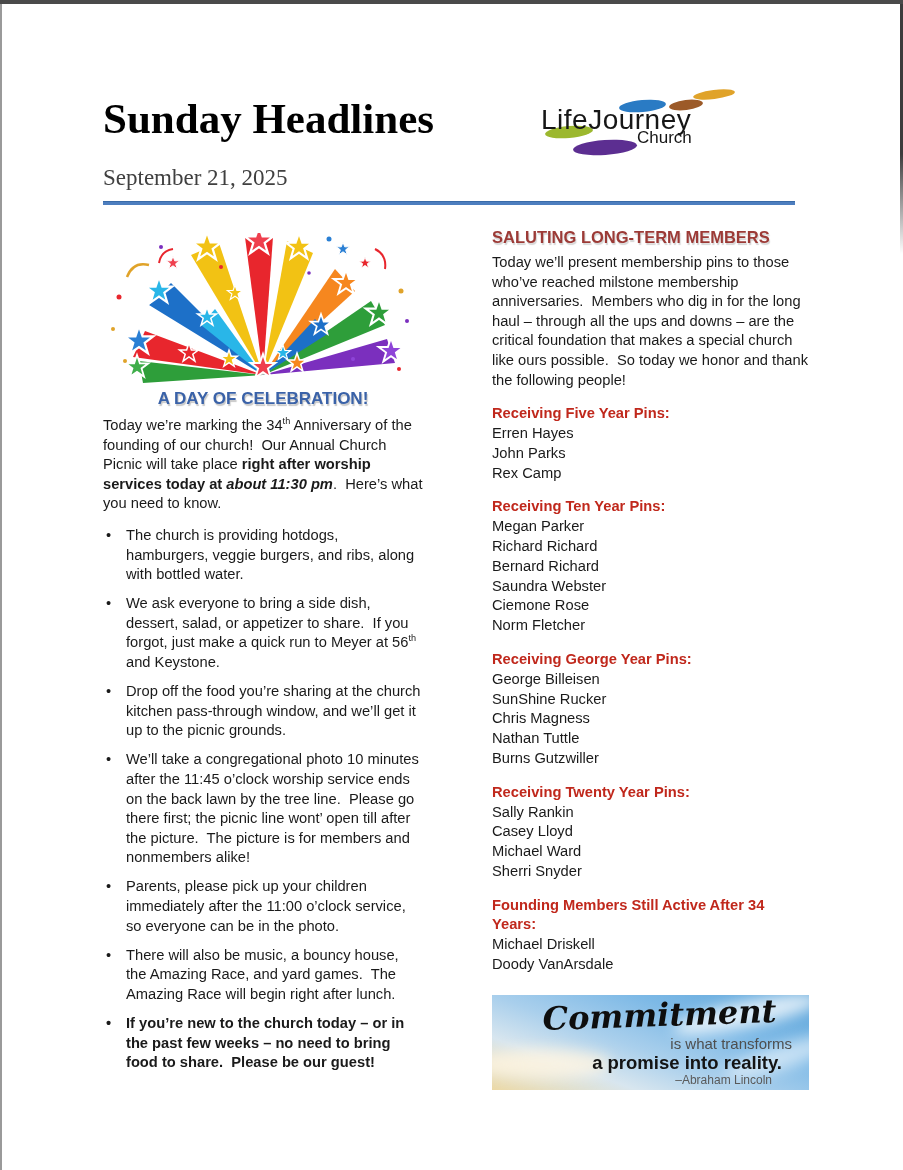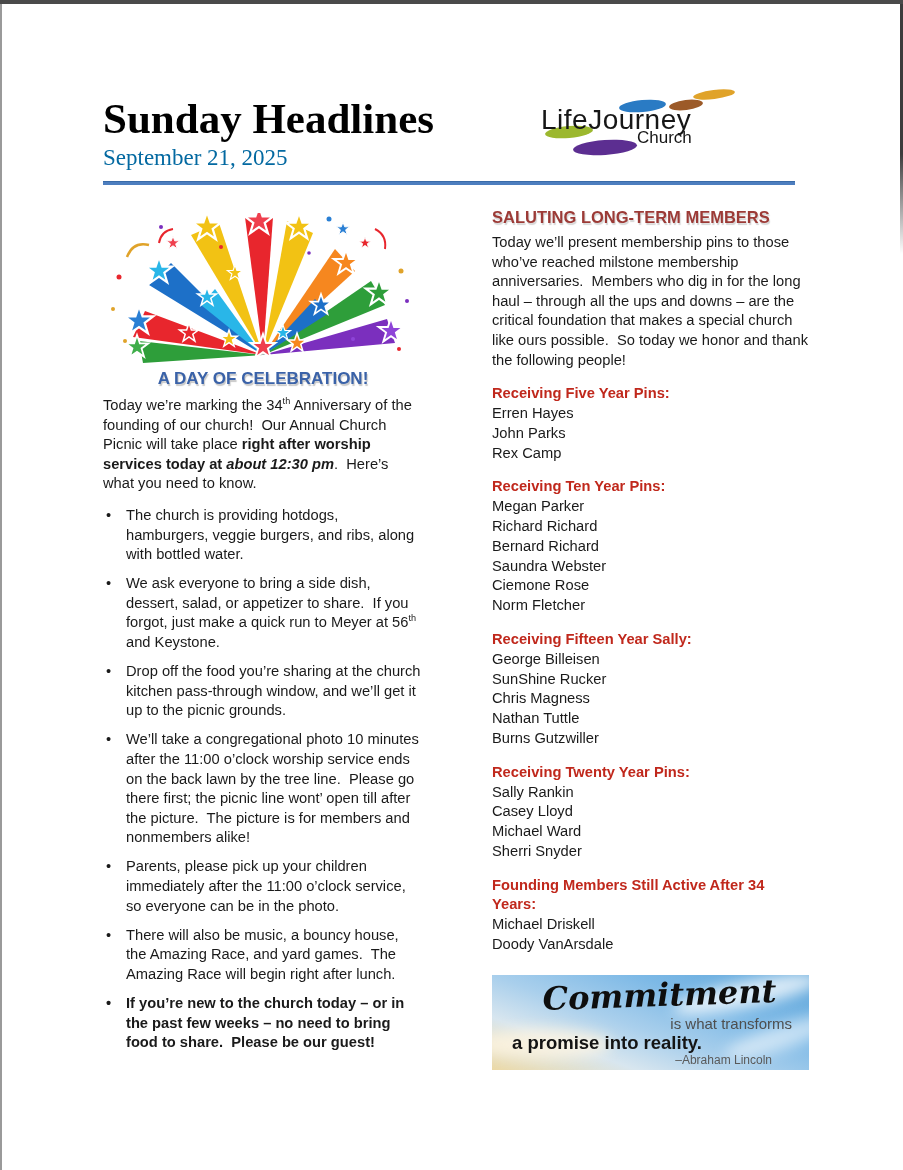--- a/index.html
+++ b/index.html
@@ -10,21 +10,21 @@
   .edge-left{position:absolute;top:4px;left:0;width:2px;height:1166px;background:#9a9a9a;}
   .edge-right{position:absolute;top:4px;right:0;width:3px;height:250px;
               background:linear-gradient(180deg,#3c3c3c 0%,#3c3c3c 60%,rgba(60,60,60,0) 100%);}
 
   .content{position:absolute;left:103px;top:94px;width:692px;}
 
   
   .hdr{position:relative;}
   .title{margin:0;font-family:"Liberation Serif","DejaVu Serif",serif;font-weight:700;
          font-size:43px;line-height:50px;color:#000;}
-  .date{font-family:"Liberation Serif","DejaVu Serif",serif;font-size:23px;line-height:28px;margin-top:0;color:#0369a1;}
+  .date{font-family:"Liberation Serif","DejaVu Serif",serif;font-size:23px;line-height:28px;margin-top:20px;color:#404040;}
   .rule{height:3px;background:#4d7ebf;border-top:1px solid #3a6ba8;margin-top:9px;}
 
   
   .logo{position:absolute;top:-6px;right:58px;width:196px;height:72px;}
   .logo .blob{position:absolute;border-radius:50%;}
   .blob.gold  {left:152px;top:2px;width:42px;height:9px;background:#e0a32a;transform:rotate(-7deg);}
   .blob.brown {left:128px;top:12px;width:34px;height:10px;background:#9c5a28;transform:rotate(-7deg);}
   .blob.blue  {left:78px;top:12px;width:47px;height:12px;background:#2a7bc4;transform:rotate(-5deg);}
   .blob.green {left:4px;top:38px;width:48px;height:12px;background:#9cb82e;transform:rotate(-5deg);}
   .blob.purple{left:32px;top:52px;width:64px;height:15px;background:#5c2e91;transform:rotate(-4deg);}
@@ -61,21 +61,21 @@
   .quote{position:relative;width:317px;height:95px;margin:20px 0 0;overflow:hidden;
          background:linear-gradient(200deg,#5fa6da 0%,#7db9e6 30%,#a9cfec 55%,#d8e6ef 75%,#ecd9a6 100%);}
   .quote .cloud{position:absolute;border-radius:50%;background:rgba(255,255,255,.75);filter:blur(7px);}
   .cloud.c1{left:180px;top:6px;width:150px;height:26px;transform:rotate(-12deg);}
   .cloud.c2{left:-20px;top:54px;width:140px;height:30px;background:rgba(255,245,225,.8);}
   .cloud.c3{left:230px;top:50px;width:120px;height:24px;transform:rotate(-18deg);background:rgba(255,255,255,.55);}
   .q-word{position:absolute;top:2px;left:50px;width:235px;text-align:center;
           font-family:"DejaVu Serif","Liberation Serif",serif;font-style:italic;font-weight:700;
           font-size:32px;line-height:36px;color:#0e0e0e;transform:rotate(-2deg);}
   .q-l2{position:absolute;top:40px;left:0;width:300px;text-align:right;font-size:15px;color:#4e4e4e;}
-  .q-l3{position:absolute;top:57px;left:20px;width:270px;text-align:left;font-weight:700;
+  .q-l3{position:absolute;top:57px;left:20px;width:270px;text-align:right;font-weight:700;
         font-size:18.5px;color:#141414;}
   .q-attr{position:absolute;top:78px;left:0;width:280px;text-align:right;font-size:12px;color:#5a5a5a;}
 </style>
 </head>
 <body>
 
 <div class="page">
   <div class="edge-top"></div>
   <div class="edge-left"></div>
   <div class="edge-right"></div>
@@ -150,38 +150,38 @@
             <circle cx="304" cy="88" r="2" fill="#7b2fbe"></circle>
           <circle cx="22" cy="128" r="2" fill="#e0a32a"></circle>
             <circle cx="296" cy="136" r="2" fill="#e8262d"></circle>
           <circle cx="250" cy="126" r="2" fill="#8e44d8"></circle>
             <circle cx="118" cy="34" r="2" fill="#e8262d"></circle>
           <circle cx="206" cy="40" r="1.8" fill="#7b2fbe"></circle>
         </svg>
 
         <h2 class="celebration-h">A DAY OF CELEBRATION!</h2>
 
-        <p class="intro body-txt"><span>Today we’re marking the 34</span><sup>th</sup><span> Anniversary of the founding of our church!  Our Annual Church Picnic will take place </span><span class="b">right after worship services today at </span><span class="bi">about 12:30 pm</span><span>.  Here’s what you need to know.</span></p>
+        <p class="intro body-txt"><span>Today we’re marking the 34</span><sup>th</sup><span> Anniversary of the founding of our church!  Our Annual Church Picnic will take place </span><span class="b">right after worship services today at </span><span class="bi">about 11:30 pm</span><span>.  Here’s what you need to know.</span></p>
 
         <ul class="bullets">
           <li>
             <span class="marker">•</span>
             <span class="li-text">The church is providing hotdogs, hamburgers, veggie burgers, and ribs, along with bottled water.</span>
           </li>
           <li>
             <span class="marker">•</span>
             <span class="li-text"><span>We ask everyone to bring a side dish, dessert, salad, or appetizer to share.  If you forgot, just make a quick run to Meyer at 56</span><sup>th</sup><span> and Keystone.</span></span>
           </li>
           <li>
             <span class="marker">•</span>
             <span class="li-text">Drop off the food you’re sharing at the church kitchen pass-through window, and we’ll get it up to the picnic grounds.</span>
           </li>
           <li>
             <span class="marker">•</span>
-            <span class="li-text">We’ll take a congregational photo 10 minutes after the 11:00 o’clock worship service ends on the back lawn by the tree line.  Please go there first; the picnic line wont’ open till after the picture.  The picture is for members and nonmembers alike!</span>
+            <span class="li-text">We’ll take a congregational photo 10 minutes after the 11:45 o’clock worship service ends on the back lawn by the tree line.  Please go there first; the picnic line wont’ open till after the picture.  The picture is for members and nonmembers alike!</span>
           </li>
           <li>
             <span class="marker">•</span>
             <span class="li-text">Parents, please pick up your children immediately after the 11:00 o’clock service, so everyone can be in the photo.</span>
           </li>
           <li>
             <span class="marker">•</span>
             <span class="li-text">There will also be music, a bouncy house, the Amazing Race, and yard games.  The Amazing Race will begin right after lunch.</span>
           </li>
           <li class="bold">
@@ -206,21 +206,21 @@
           <div class="group-title">Receiving Ten Year Pins:</div>
           <div class="name">Megan Parker</div>
           <div class="name">Richard Richard</div>
           <div class="name">Bernard Richard</div>
           <div class="name">Saundra Webster</div>
           <div class="name">Ciemone Rose</div>
           <div class="name">Norm Fletcher</div>
         </div>
 
         <div class="group">
-          <div class="group-title">Receiving Fifteen Year Sally:</div>
+          <div class="group-title">Receiving George Year Pins:</div>
           <div class="name">George Billeisen</div>
           <div class="name">SunShine Rucker</div>
           <div class="name">Chris Magness</div>
           <div class="name">Nathan Tuttle</div>
           <div class="name">Burns Gutzwiller</div>
         </div>
 
         <div class="group">
           <div class="group-title">Receiving Twenty Year Pins:</div>
           <div class="name">Sally Rankin</div>

